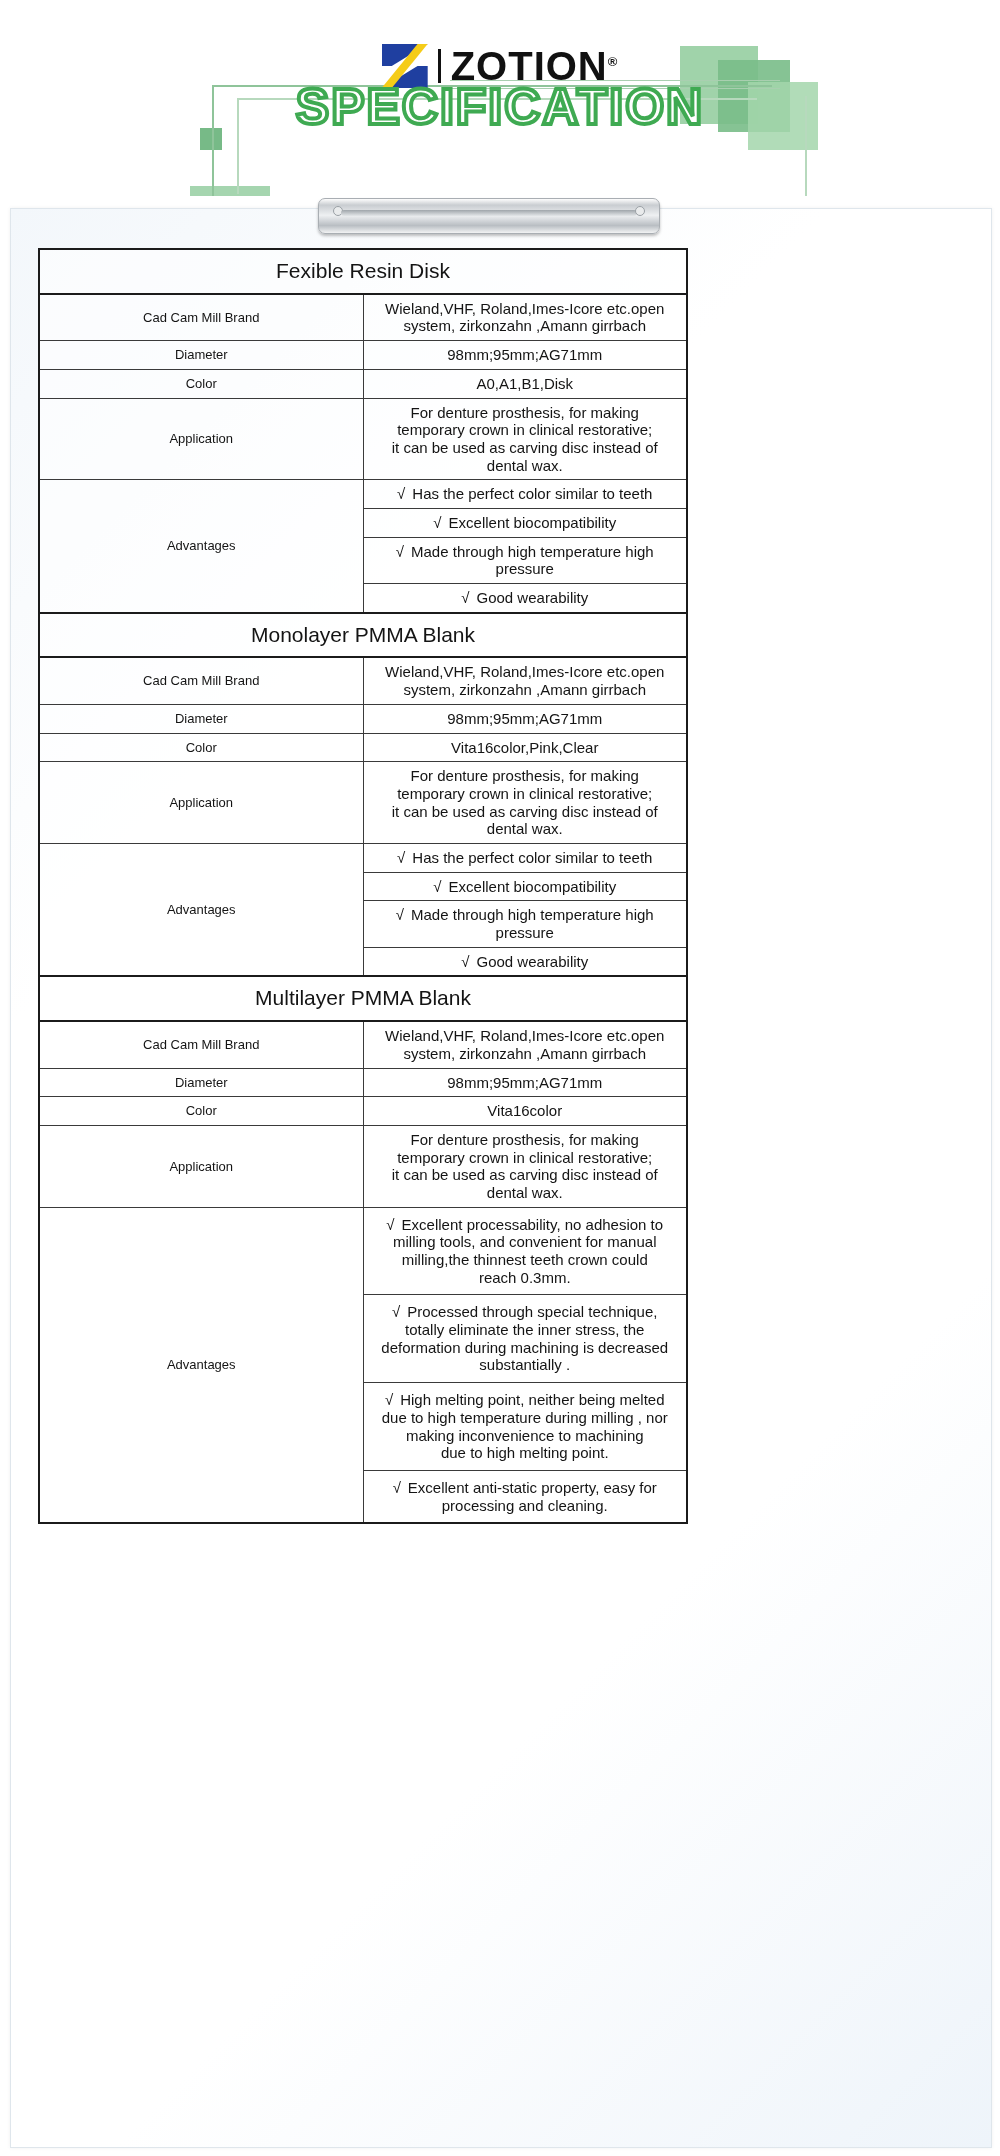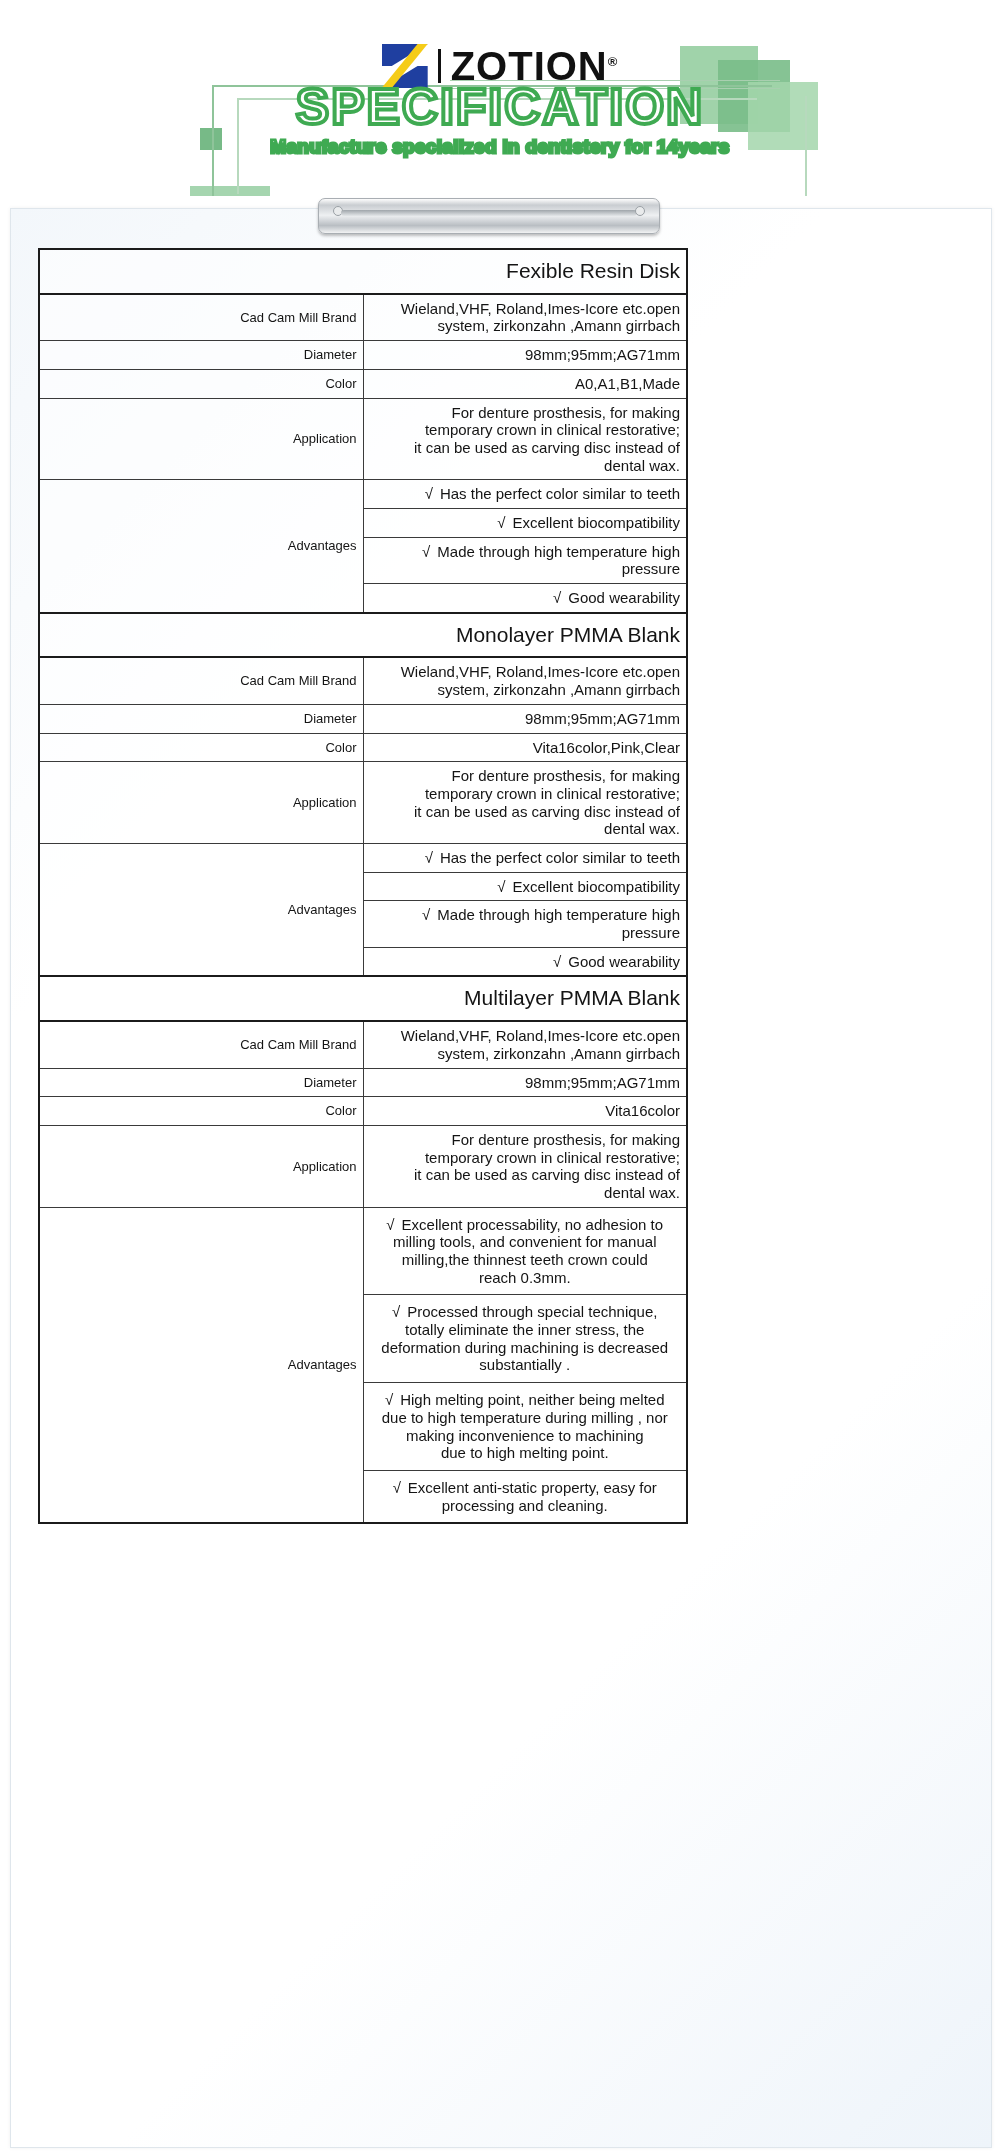--- a/index.html
+++ b/index.html
@@ -60,21 +60,21 @@
      border-radius:50%;background:#e9ebec;border:1px solid #9aa0a5;}
   .clip:before{left:14px;} .clip:after{right:14px;}
   .clip-bar{position:absolute;left:22px;top:11px;right:22px;height:6px;
      background:linear-gradient(180deg,#9fa5aa,#e4e7e9);border-radius:3px;}
 
   
   .tbl{position:absolute;left:38px;top:248px;width:650px;
      border-collapse:collapse;table-layout:fixed;
      border:2px solid #1b1b1b;background:rgba(255,255,255,.55);}
   .tbl td{border:1px solid #3a3a3a;padding:5px 6px;color:#141414;
-     font-size:15px;line-height:1.18;vertical-align:middle;text-align:right;}
+     font-size:15px;line-height:1.18;vertical-align:middle;text-align:center;}
   .tbl td.lbl{width:276px;font-size:13px;}
   .tbl td.val{font-size:15px;}
   .sect td{font-size:21px;padding:9px 6px;border-top:2px solid #1b1b1b;border-bottom:2px solid #1b1b1b;}
   .adv-lbl{border-right:1px solid #3a3a3a;}
   .adv-item{text-align:left;padding:8px 6px 8px 16px;font-size:15px;margin-left:24px;}
   .adv-item.ctr{text-align:center;padding:8px 10px;}
   .tick{margin-right:7px;font-size:15px;}
   .multi{white-space:pre-line;}
 </style>
 </head>
@@ -100,21 +100,20 @@
       <div class="logo-mark">
         <div class="zt"></div>
           <div class="zb"></div>
           <div class="zy"></div>
       </div>
       <div class="logo-div"></div>
       <div class="logo-word"><span>ZOTION</span><span class="logo-reg">®</span></div>
     </div>
 
     <div class="spec-title">SPECIFICATION</div>
-    <div class="spec-sub">Manufacture specialized in dentistery for 14years</div>
   </div>
 
   <div class="board"></div>
   <div class="clip">
       <div class="clip-bar"></div>
     </div>
 
   <table class="tbl">
     <tbody>
         <tr class="sect">
@@ -124,21 +123,21 @@
           <td class="lbl">Cad Cam Mill Brand</td>
           <td class="val multi">Wieland,VHF, Roland,Imes-Icore etc.open
 system, zirkonzahn ,Amann girrbach</td>
         </tr>
         <tr>
           <td class="lbl">Diameter</td>
           <td class="val multi">98mm;95mm;AG71mm</td>
         </tr>
         <tr>
           <td class="lbl">Color</td>
-          <td class="val multi">A0,A1,B1,Made</td>
+          <td class="val multi">A0,A1,B1,Disk</td>
         </tr>
         <tr>
           <td class="lbl">Application</td>
           <td class="val multi">For denture prosthesis, for making
 temporary crown in clinical restorative;
 it can be used as carving disc instead of
 dental wax.</td>
         </tr>
         <tr>
           <td class="lbl adv-lbl" rowspan="4">Advantages</td>

